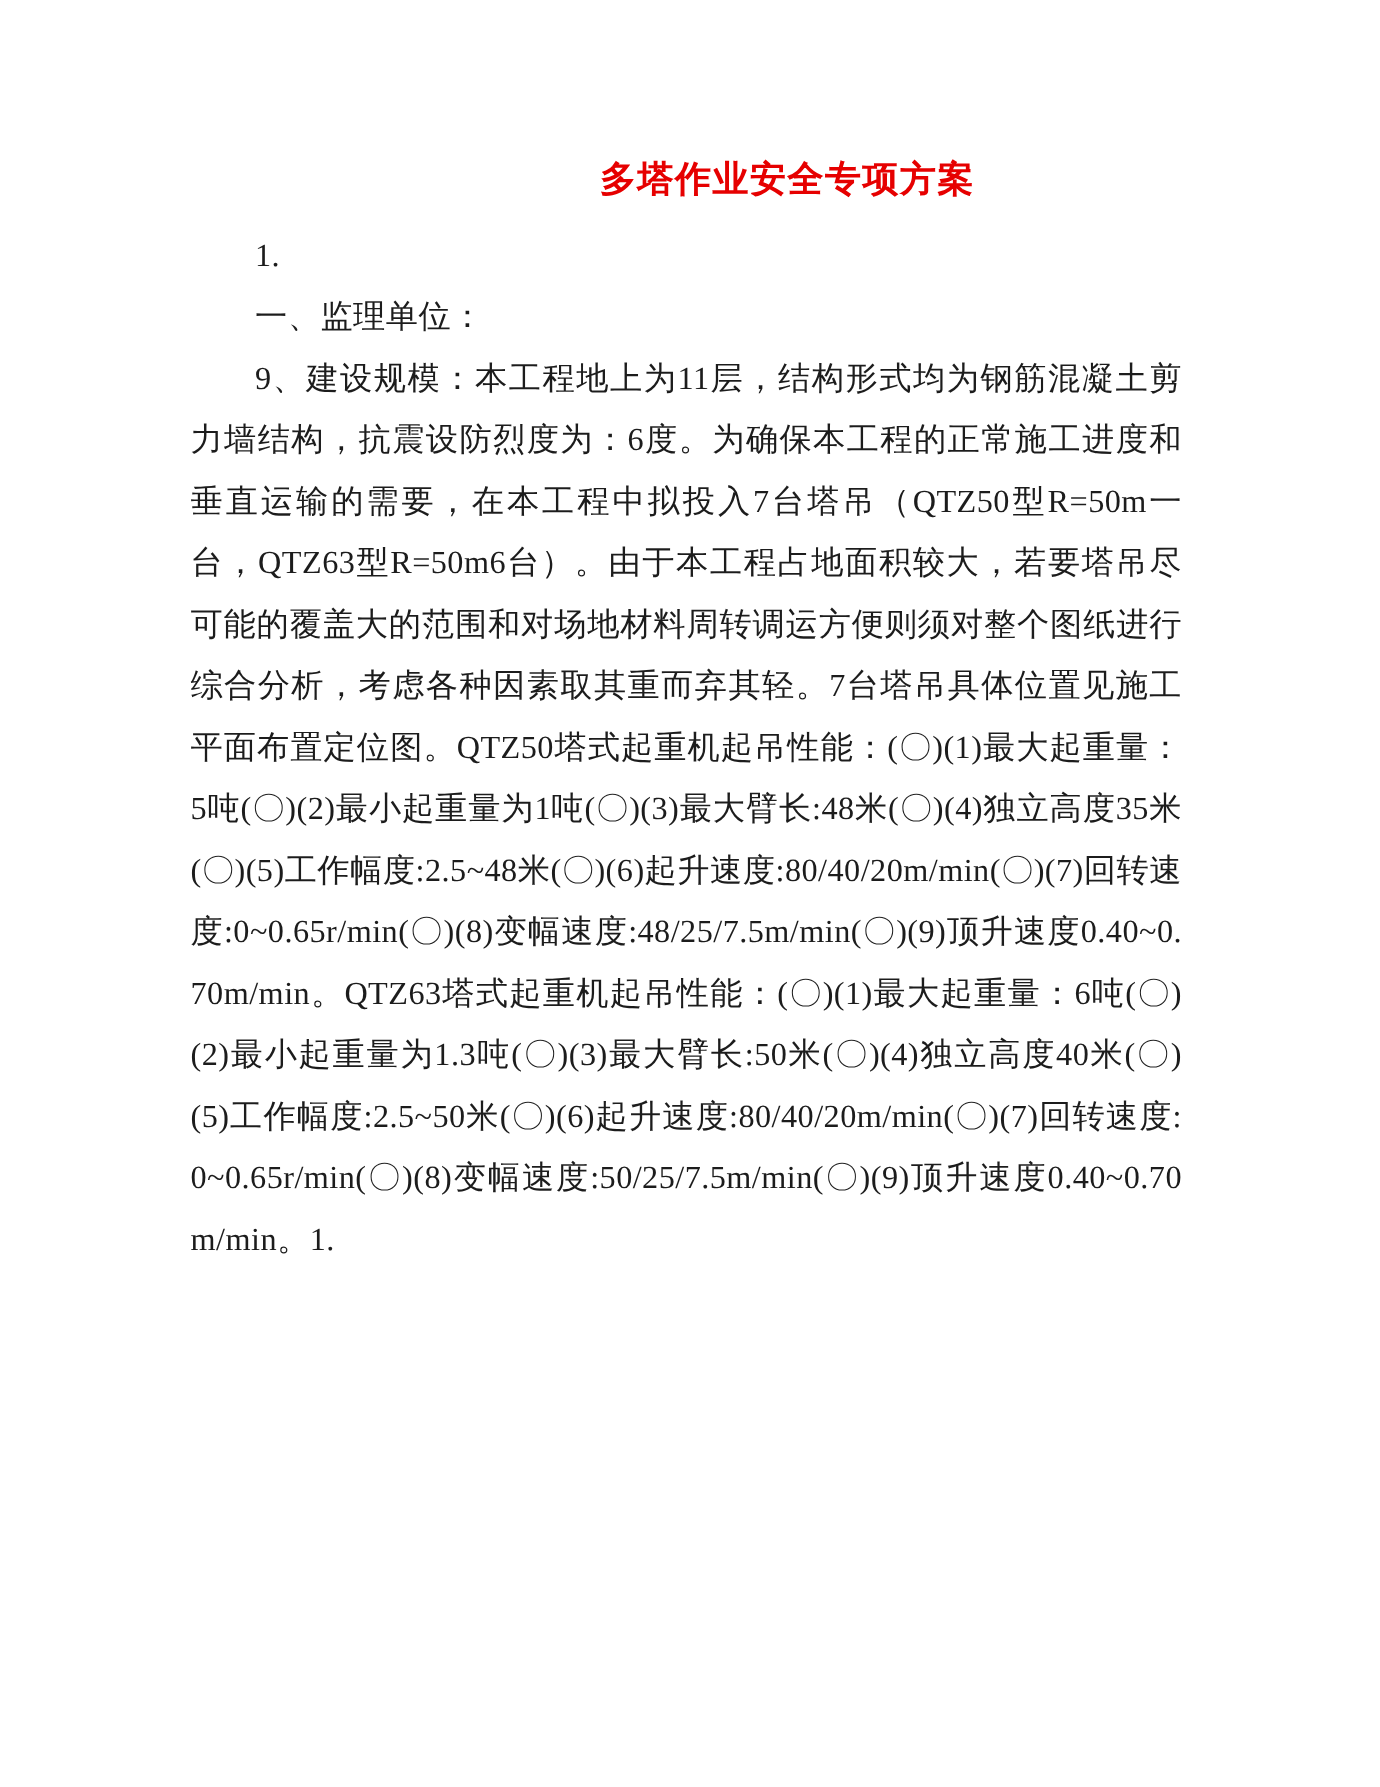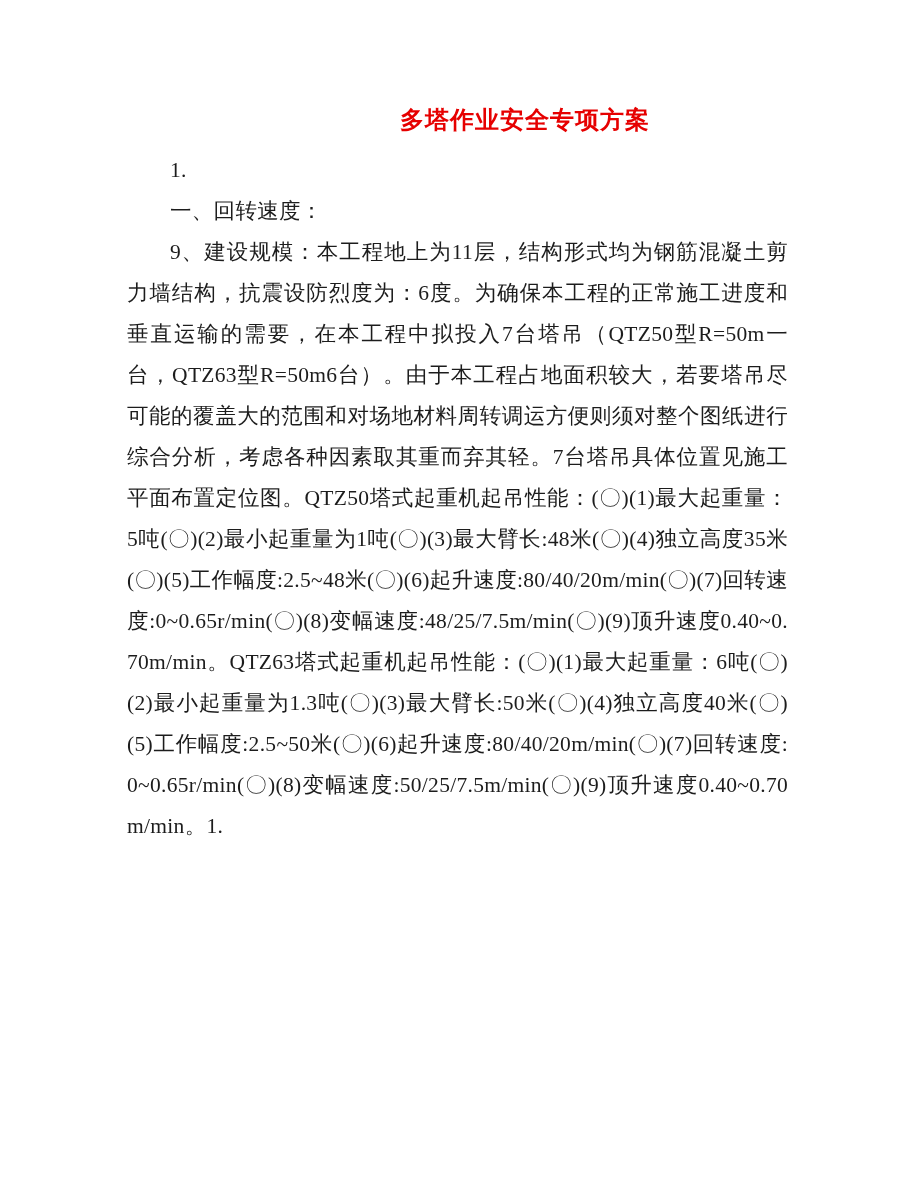--- a/index.html
+++ b/index.html
@@ -57,21 +57,21 @@
 </style>
 </head>
 <body>
 
 <div class="page" style="background: rgb(255, 255, 255);">
 
   <h1 class="doc-title" style="color: rgb(230, 0, 0);">多塔作业安全专项方案</h1>
 
   <div class="doc-body" id="doc-body">
       <p>1.</p>
-      <p>一、回转速度：</p>
+      <p>一、监理单位：</p>
       <p>9、建设规模：本工程地上为11层，结构形式均为钢筋混凝土剪力墙结构，抗震设防烈度为：6度。为确保本工程的正常施工进度和垂直运输的需要，在本工程中拟投入7台塔吊（QTZ50型R=50m一台，QTZ63型R=50m6台）。由于本工程占地面积较大，若要塔吊尽可能的覆盖大的范围和对场地材料周转调运方便则须对整个图纸进行综合分析，考虑各种因素取其重而弃其轻。7台塔吊具体位置见施工平面布置定位图。QTZ50塔式起重机起吊性能：(〇)(1)最大起重量：5吨(〇)(2)最小起重量为1吨(〇)(3)最大臂长:48米(〇)(4)独立高度35米(〇)(5)工作幅度:2.5~48米(〇)(6)起升速度:80/40/20m/min(〇)(7)回转速度:0~0.65r/min(〇)(8)变幅速度:48/25/7.5m/min(〇)(9)顶升速度0.40~0.70m/min。QTZ63塔式起重机起吊性能：(〇)(1)最大起重量：6吨(〇)(2)最小起重量为1.3吨(〇)(3)最大臂长:50米(〇)(4)独立高度40米(〇)(5)工作幅度:2.5~50米(〇)(6)起升速度:80/40/20m/min(〇)(7)回转速度:0~0.65r/min(〇)(8)变幅速度:50/25/7.5m/min(〇)(9)顶升速度0.40~0.70m/min。1.</p>
     </div>
 
   <div class="doc-footer">
     <span>第 4 页 共 8 页</span>
   </div>
 
 </div>
 
 </body></html>

